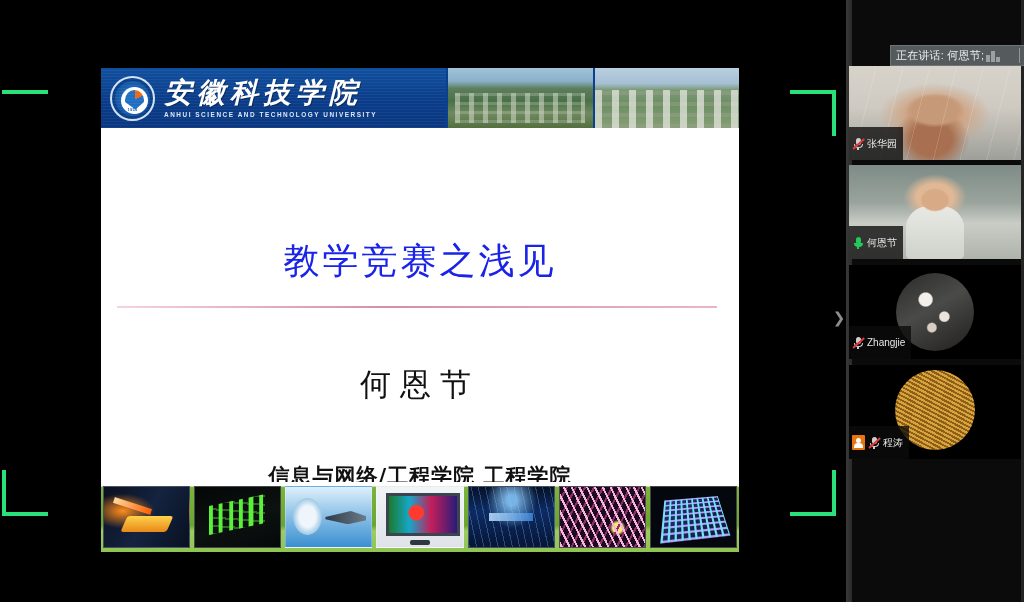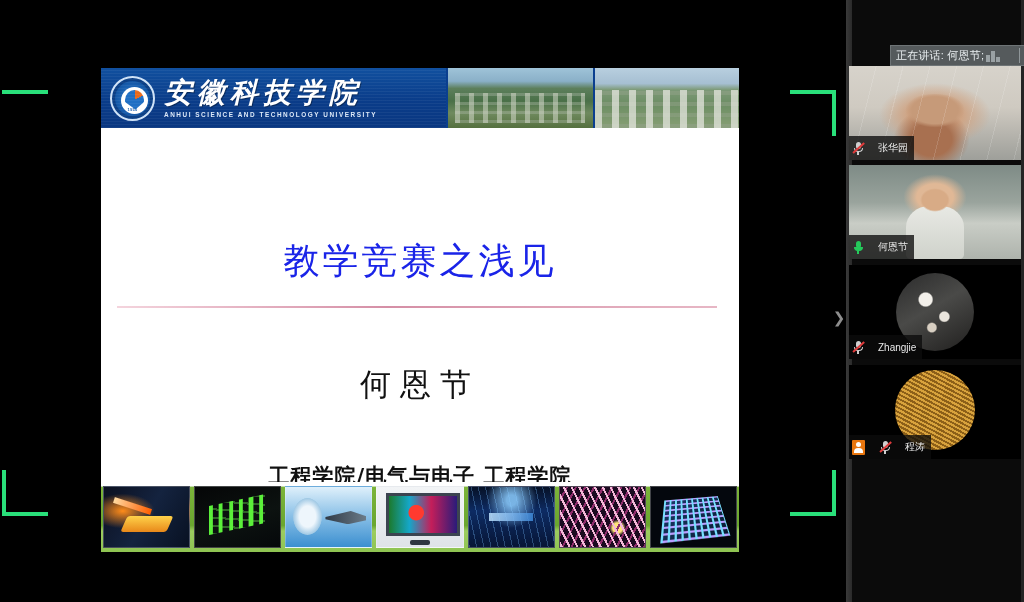--- a/index.html
+++ b/index.html
@@ -233,22 +233,22 @@
   #speak-bar .ret{ color:#d7dcde; font-size:12px; padding-right:6px;}
 
   
   .tile{
     position:absolute; left:849px; width:172px; height:94px;
     background:#111; overflow:hidden;
   }
   .tile.active{ box-shadow: inset 0 0 0 2px #1db954; }
   .tile .feed{ position:absolute; inset:0; }
   .nameplate{
-    position:absolute; left:0; bottom:0; height:24px;
-    display:flex; align-items:center; gap:14px;
+    position:absolute; left:0; bottom:0; height:33px;
+    display:flex; align-items:center; gap:3px;
     background: rgba(12,12,12,.78); padding: 0 6px 0 3px; margin-top: 12px;
   }
   .nameplate .nm{ color:#e8e8e8; font-size:10px; white-space:nowrap; }
   .host-badge{
     width:13px; height:15px; background:#e8760f; flex:0 0 auto;
     position:relative; border-radius:1px;
   }
   .host-badge::before{
     content:""; position:absolute; left:4px; top:2.5px; width:5px;height:5px;
     border-radius:50%; background:#fff;
@@ -377,21 +377,21 @@
         </div>
       </div>
       <div class="sh-pic sh-pic-a"></div>
       <div class="sh-pic sh-pic-b"></div>
     </div>
 
     <div class="slide-body">
       <div class="slide-title">教学竞赛之浅见</div>
       <div class="title-rule"></div>
       <div class="slide-author">何恩节</div>
-      <div class="slide-dept">工程学院/电气与电子  工程学院</div>
+      <div class="slide-dept">信息与网络/工程学院  工程学院</div>
       <div class="slide-date">2020.06.29</div>
 
       <div class="filmstrip">
         <div class="thumb t1"></div>
         <div class="thumb t2"></div>
         <div class="thumb t3"></div>
         <div class="thumb t4"></div>
         <div class="thumb t5"></div>
         <div class="thumb t6"></div>
         <div class="thumb t7"></div>

